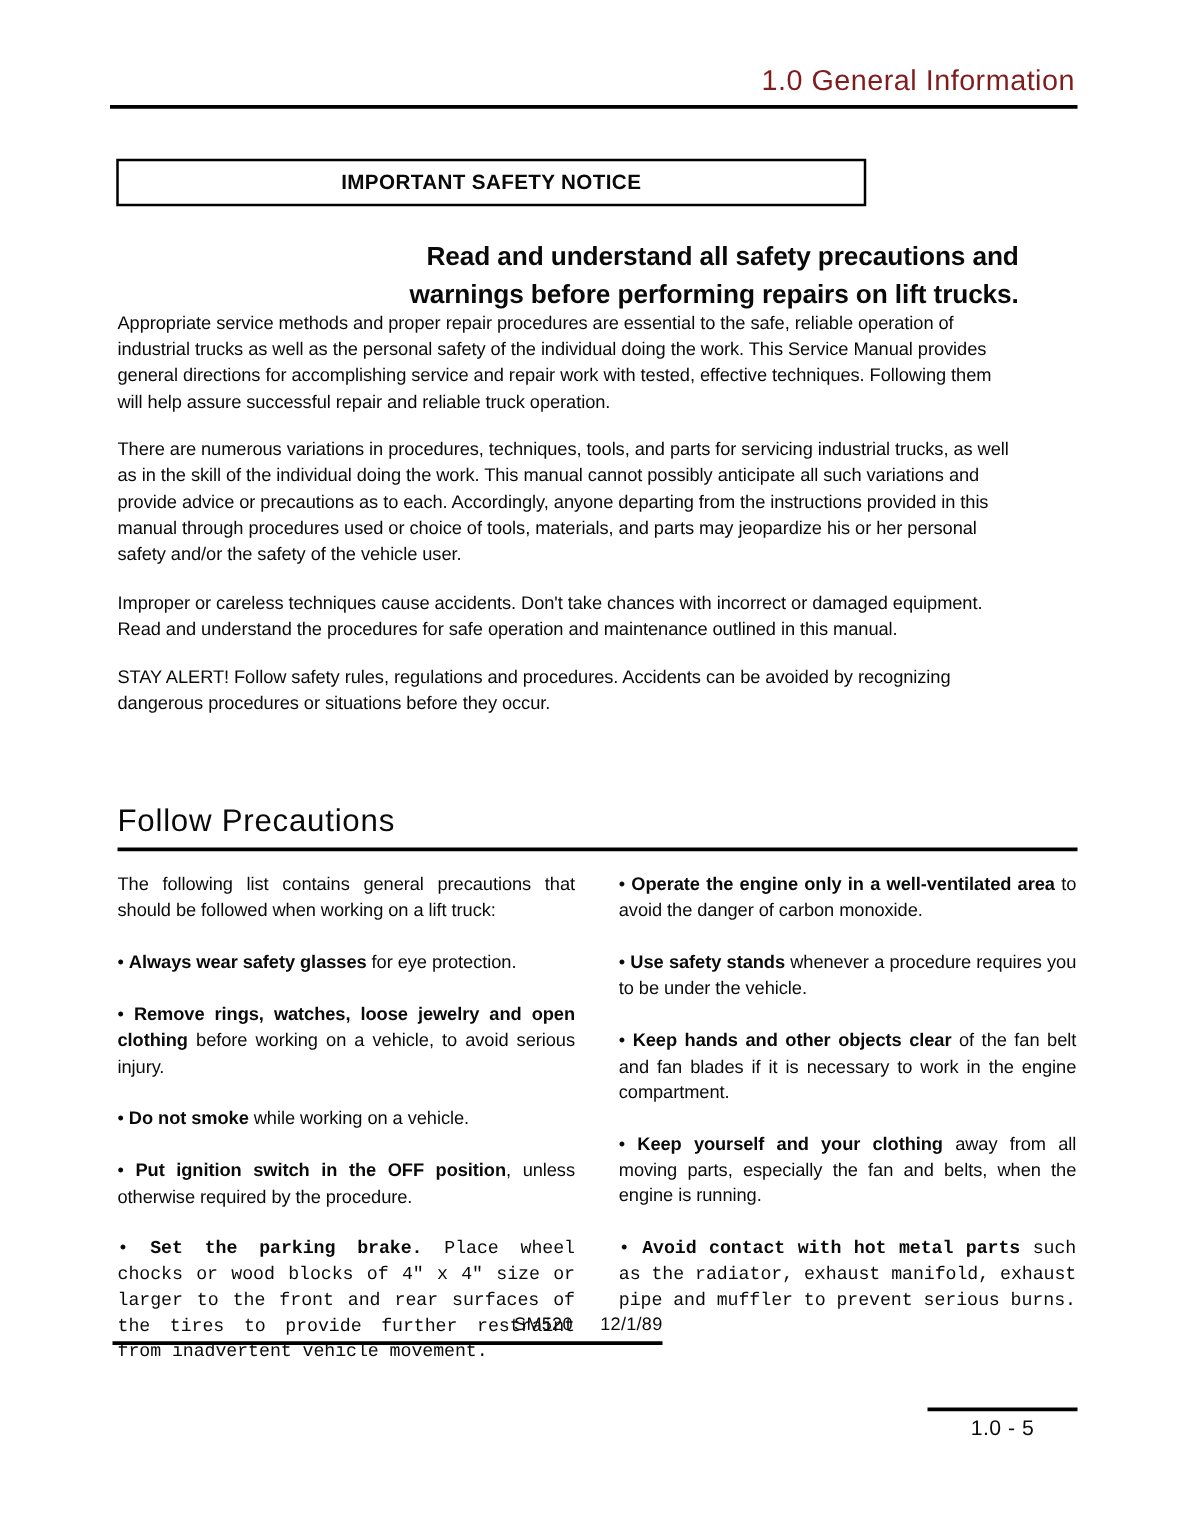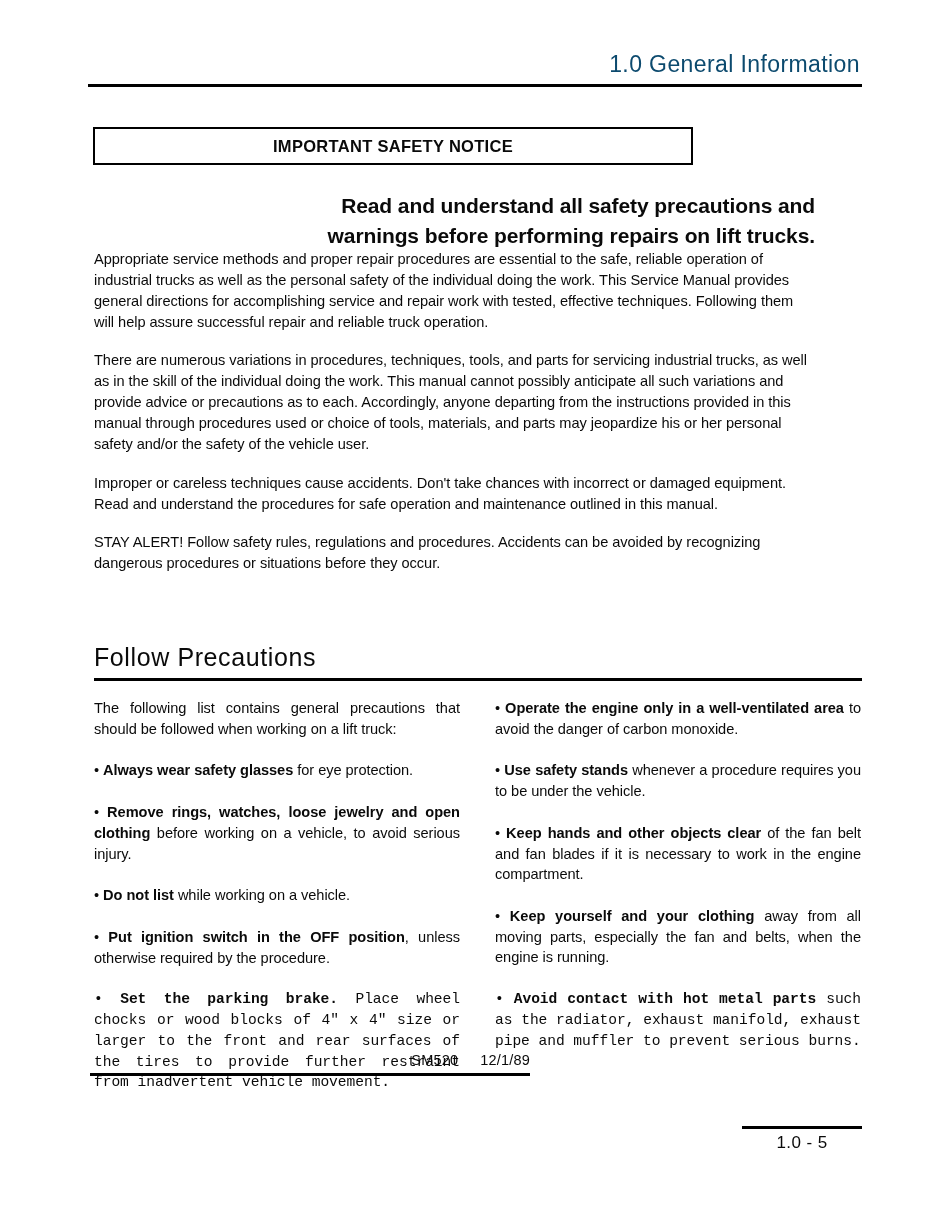--- a/index.html
+++ b/index.html
@@ -27,21 +27,21 @@
     left: 88px;
     top: 52px;
     width: 774px;
   }
   .header-title {
     text-align: right;
     font-size: 23px;
     letter-spacing: 0.4px;
     line-height: 1.1;
     padding-right: 2px;
-    color: #0c4a6e;
+    color: #7f1d1d;
   }
   .rule-heavy {
     height: 3px;
     background: #000;
     margin-top: 7px;
   }
 
   
   .notice-box {
     position: absolute;
@@ -208,21 +208,21 @@
         <b class="lead-in">Always wear safety glasses</b><span> for eye protection.</span>
       </p>
 
       <p>
         <span>•</span>
         <b class="lead-in">Remove rings, watches, loose jewelry and open clothing</b><span> before working on a vehicle, to avoid serious injury.</span>
       </p>
 
       <p>
         <span>•</span>
-        <b class="lead-in">Do not list</b><span> while working on a vehicle.</span>
+        <b class="lead-in">Do not smoke</b><span> while working on a vehicle.</span>
       </p>
 
       <p>
         <span>•</span>
         <b class="lead-in">Put ignition switch in the OFF position</b><span>, unless otherwise required by the procedure.</span>
       </p>
 
       <p>
         <span>•</span>
         <b class="lead-in">Set the parking brake.</b><span>  Place wheel chocks or wood blocks of 4" x 4" size or larger to the front and rear surfaces of the tires to provide further restraint from inadvertent vehicle movement.</span>

